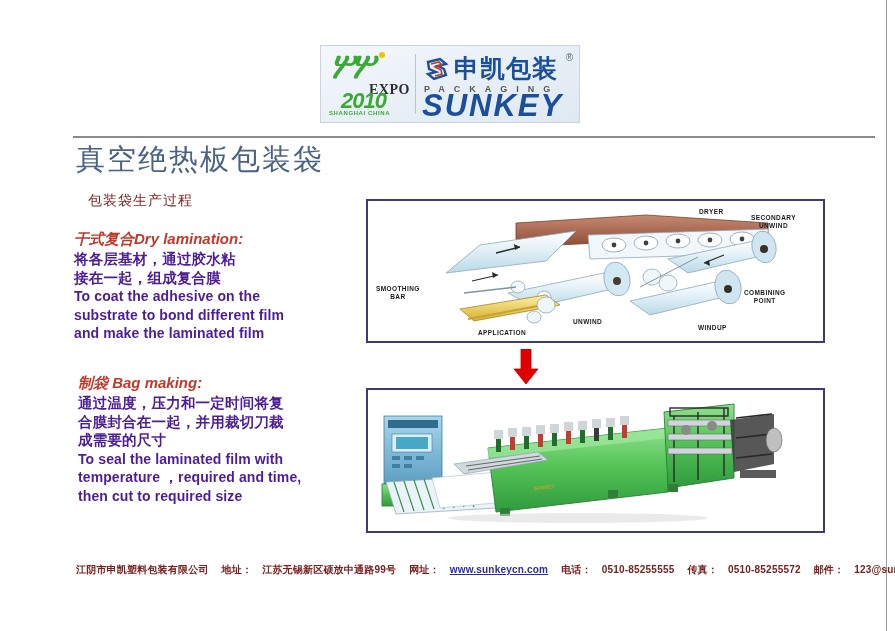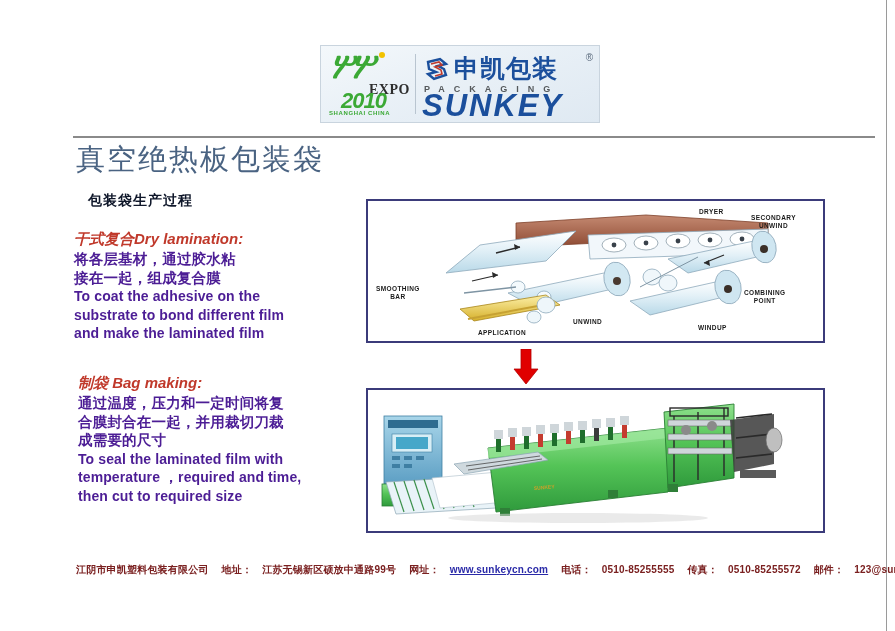--- a/index.html
+++ b/index.html
@@ -27,21 +27,21 @@
     width: 1px;
     height: 631px;
     background: #9a9a9a;
   }
 
   
   #logo-band {
     position: absolute;
     left: 320px;
     top: 45px;
-    width: 280px;
+    width: 260px;
     height: 78px;
     background: linear-gradient(160deg, #f4f8fb 0%, #eaf1f7 40%, #dfe9f2 100%);
     border: 1px solid #c9d4de;
     box-sizing: border-box;
     display: flex;
     align-items: center;
   }
   .expo-logo {
     width: 92px;
     height: 76px;
@@ -176,22 +176,22 @@
     color: #4a6382;
     letter-spacing: 2px;
     white-space: nowrap;
     font-family: "DejaVu Serif", "Liberation Serif", serif;
   }
   #subtitle {
     position: absolute;
     left: 88px;
     top: 192px;
     font-size: 14px;
-    font-weight: bold;
-    color: #0f172a;
+    font-weight: normal;
+    color: #7f1d1d;
     letter-spacing: 1px;
     white-space: nowrap;
   }
 
   
   .text-block { position: absolute; }
   .tb-heading {
     font-size: 15px;
     font-weight: bold;
     font-style: italic;

